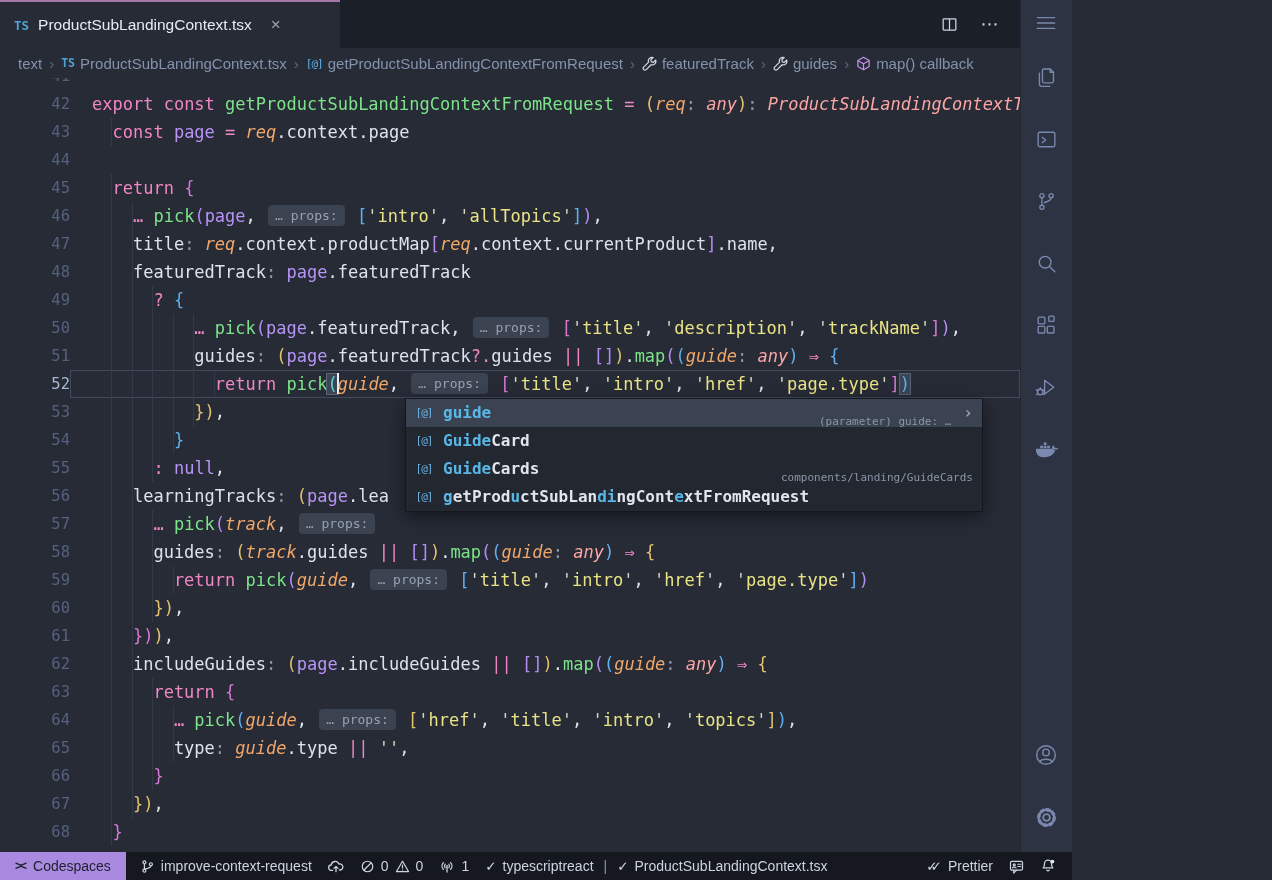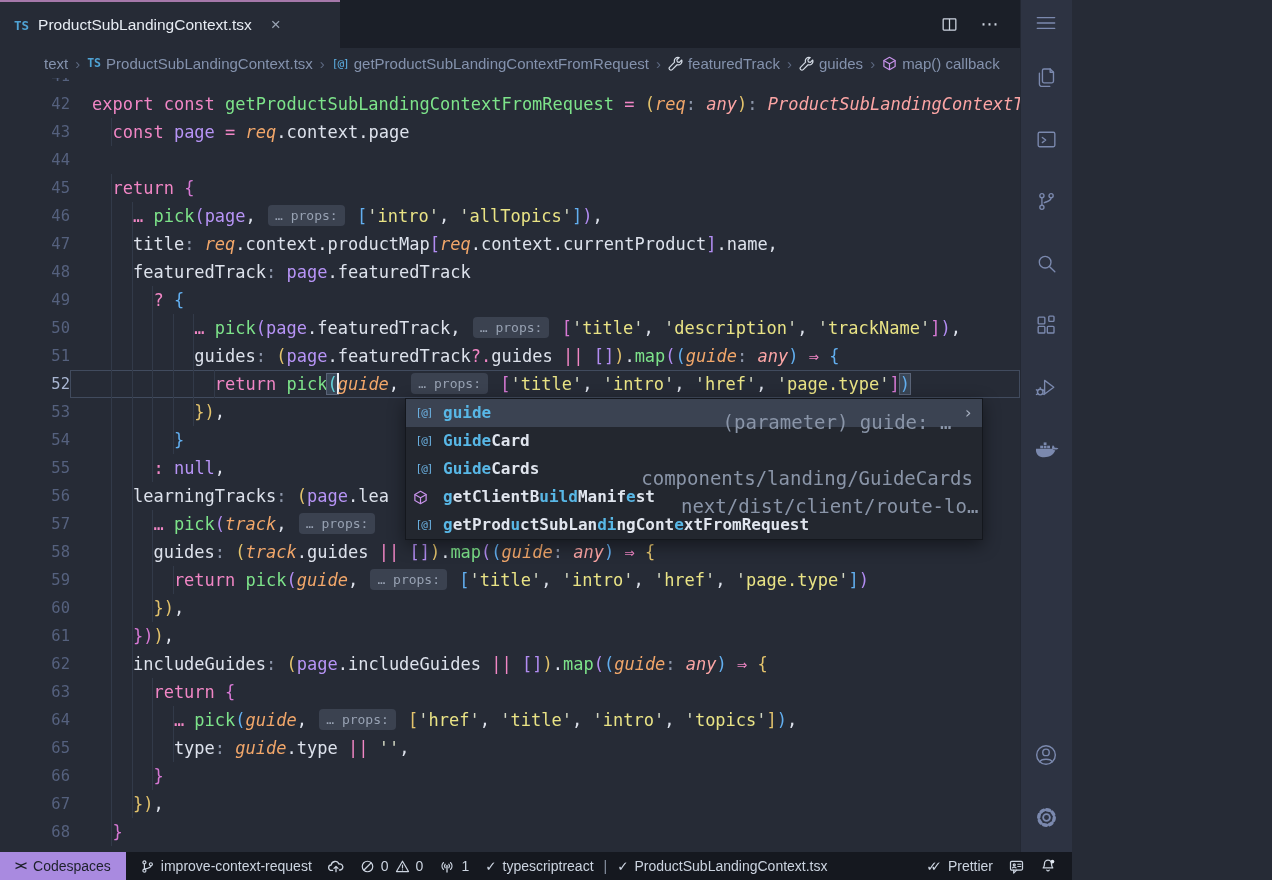--- a/index.html
+++ b/index.html
@@ -14,21 +14,21 @@
   .tab { width:340px; background:#262b36; border-top:2.5px solid #a578aa;
          display:flex; align-items:center; gap:9px; padding:0 14px; cursor:pointer; }
   .ts-badge { color:#4fa3d5; font-weight:700; font-size:12.5px; font-family:"DejaVu Sans Mono",monospace; }
   .tab-title { color:#e7ecf3; font-size:15.5px; }
   .tab-close { color:#9aa4b4; font-size:17px; margin-left:10px; }
   .tab-actions { margin-left:auto; display:flex; align-items:center; gap:22px; padding-right:20px; color:#cdd4df; }
   .more-dots { font-size:18px; letter-spacing:1px; color:#cdd4df; }
 
   
   .breadcrumbs { height:30px; background:#262b36; display:flex; align-items:center;
-                 color:#8492ad; font-size:15px; white-space:nowrap; overflow:hidden; padding-left:0;margin-left:44px; }
+                 color:#8492ad; font-size:15px; white-space:nowrap; overflow:hidden; padding-left:18px; }
   .crumb { display:inline-flex; align-items:center; gap:5px; cursor:pointer; }
   .bsep { color:#5c6880; padding:0 7px; font-size:15px; }
   .bc-ts { color:#4fa3d5; font-weight:700; font-size:11.5px; font-family:"DejaVu Sans Mono",monospace; }
   .bc-method { color:#5fb3e8; font-size:11px; font-family:"DejaVu Sans Mono",monospace; letter-spacing:-1px; }
   .bc-wrench { color:#d3dae4; display:inline-flex; }
   .bc-cube { color:#c792ea; display:inline-flex; }
 
   
   .code { position:relative; flex:1; overflow:hidden;
           font-family:"DejaVu Sans Mono",monospace; font-size:17px; line-height:28px; }
@@ -64,21 +64,21 @@
   
   .suggest { position:absolute; left:405px; top:320px; width:578px; background:#23272f;
              border:1px solid #14171d; box-shadow:0 5px 16px rgba(0,0,0,.45); z-index:5; }
   .prow { height:28px; display:flex; align-items:center; padding:0 9px 0 7px; gap:8px;
           font-family:"DejaVu Sans Mono",monospace; font-size:16px; color:#e0e5ee; cursor:pointer; }
   .prow.sel { background:#3b4352; }
   .picon { flex:none; width:22px; text-align:center; color:#6cb3e4; font-size:11px; letter-spacing:-1px; }
   .picon.mod { color:#c792ea; }
   .plabel { white-space:pre; font-weight:600; }
   .hl { color:#58b7e6; }
-  .pdetail { margin-left:auto; color:#8a95a8; font-size:19px; white-space:nowrap; padding-left:18px; font-weight:400;margin-top:18px; }
+  .pdetail { margin-left:auto; color:#8a95a8; font-size:11px; white-space:nowrap; padding-left:18px; font-weight:400;margin-top:18px; }
   .pchev { color:#a7b0c0; font-size:16px; margin-left:4px; font-weight:400; }
 
   
   .activity { width:62px; background:#2d3342; border-left:1px solid #232833;
               display:flex; flex-direction:column; align-items:center; color:#7b89ae; }
   .aicon { height:62px; width:100%; display:flex; align-items:center; justify-content:center; cursor:pointer; }
   .aicon.first { height:46px; }
   .abottom { margin-top:auto; width:100%; display:flex; flex-direction:column; align-items:center; padding-bottom:4px; }
 
   
@@ -206,30 +206,20 @@
             <div class="prow">
               <span class="picon">[@]</span>
               <span class="plabel"><span class="hl">Guide</span><span>Card</span></span>
             </div>
             <div class="prow">
               <span class="picon">[@]</span>
               <span class="plabel"><span class="hl">Guide</span><span>Cards</span></span>
               <span class="pdetail">components/landing/GuideCards</span>
             </div>
             <div class="prow">
-              <span class="picon mod">
-                <svg width="15" height="15" viewBox="0 0 16 16" fill="none" stroke="currentColor" stroke-width="1.3" stroke-linecap="round" stroke-linejoin="round">
-                  <path d="M8 1.4 14 4.8v6.4L8 14.6 2 11.2V4.8z"></path>
-                  <path d="M2.2 5 8 8.2 13.8 5M8 8.2v6.2"></path>
-                </svg>
-              </span>
-              <span class="plabel"><span class="hl">g</span><span>etClientB</span><span class="hl">uild</span><span>Manif</span><span class="hl">e</span><span>st</span></span>
-              <span class="pdetail">next/dist/client/route-lo…</span>
-            </div>
-            <div class="prow">
               <span class="picon">[@]</span>
               <span class="plabel"><span class="hl">g</span><span>etProd</span><span class="hl">u</span><span>ctSubLan</span><span class="hl">di</span><span>ngCont</span><span class="hl">e</span><span>xtFromRequest</span></span>
             </div>
           </div>
         <div class="ovr-marker"></div>
       </div>
     </div>
 
     <div class="activity">
         <div class="aicon first">

